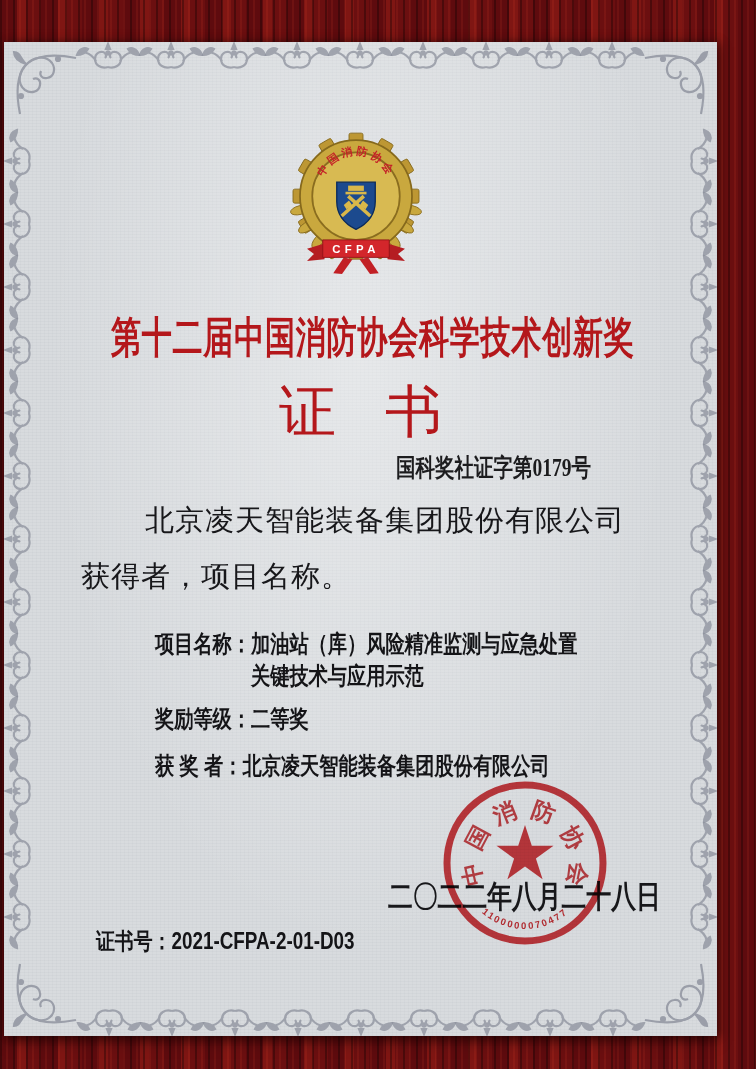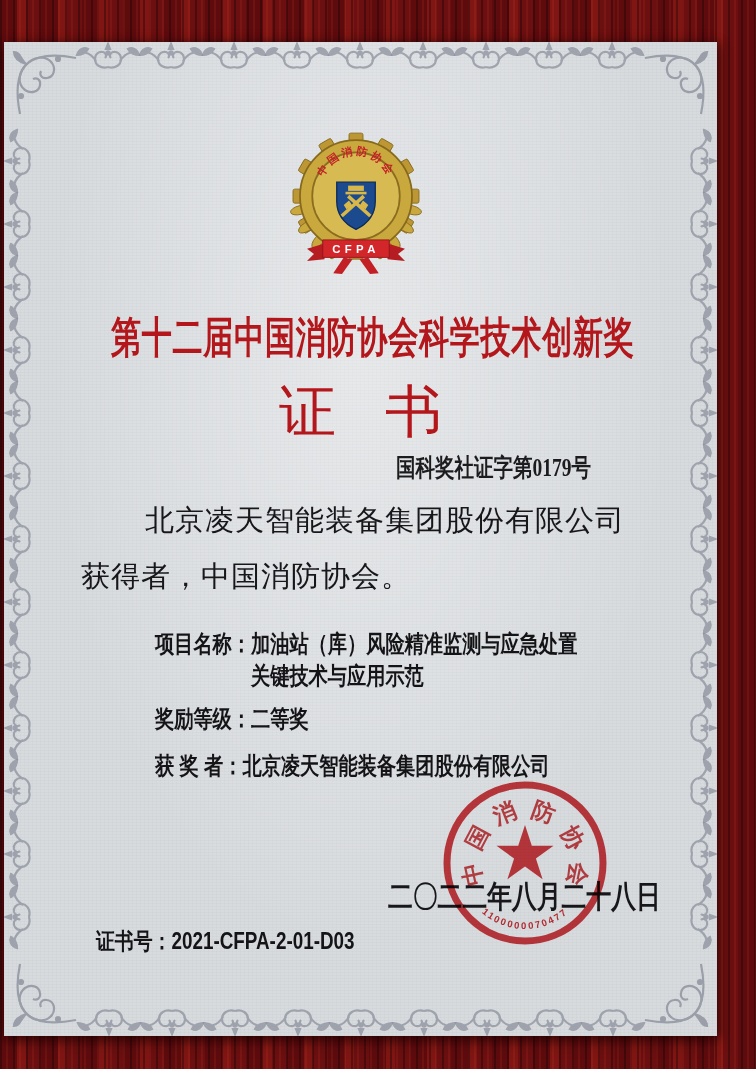--- a/index.html
+++ b/index.html
@@ -200,21 +200,21 @@
         <text x="0" y="65" text-anchor="middle" font-size="13" font-weight="bold" fill="#ffffff" letter-spacing="5">CFPA</text>
       </g>
     </svg>
 
     <div class="award-title">第十二届中国消防协会科学技术创新奖</div>
     <div class="doc-title">证 书</div>
     <div class="serial">国科奖社证字第0179号</div>
 
     <div class="citation">
       <div class="indent">北京凌天智能装备集团股份有限公司</div>
-      <div>获得者，中国消防协会。</div>
+      <div>获得者，项目名称。</div>
     </div>
 
     <div class="field-line f1l1">
       <span>项目名称：</span><span>加油站（库）风险精准监测与应急处置</span>
     </div>
     <div class="field-line f1l2">
       <span>关键技术与应用示范</span>
     </div>
     <div class="field-line f2">
       <span>奖励等级：</span><span>二等奖</span>

